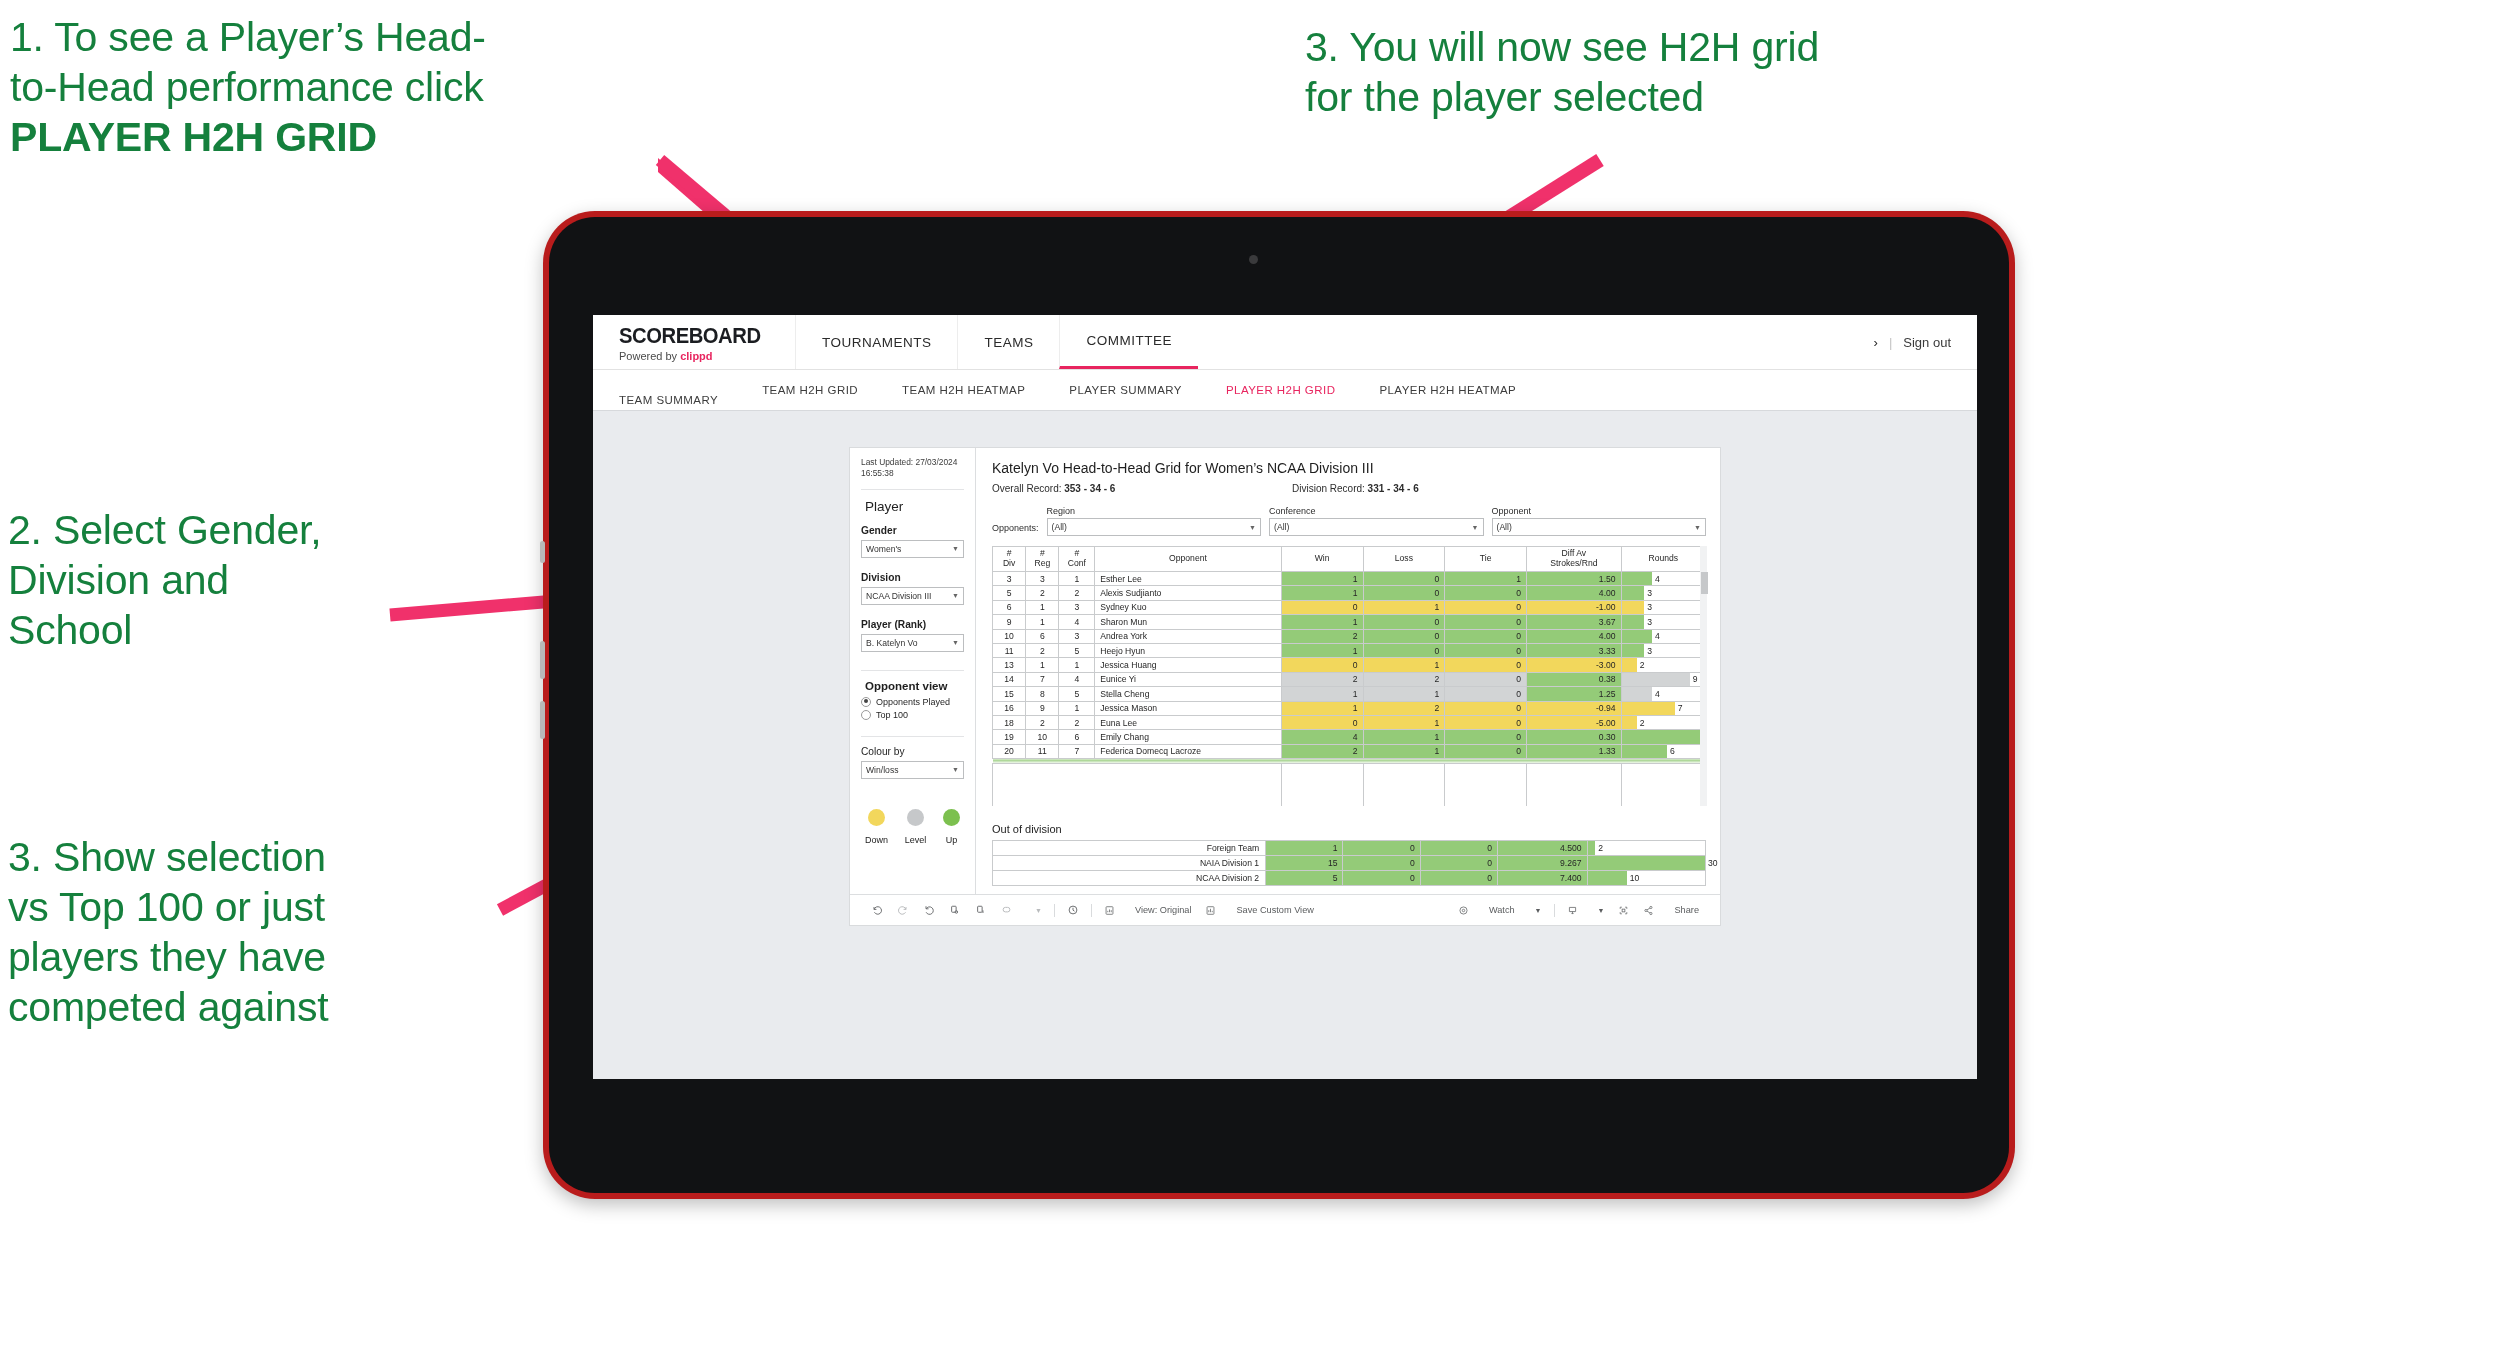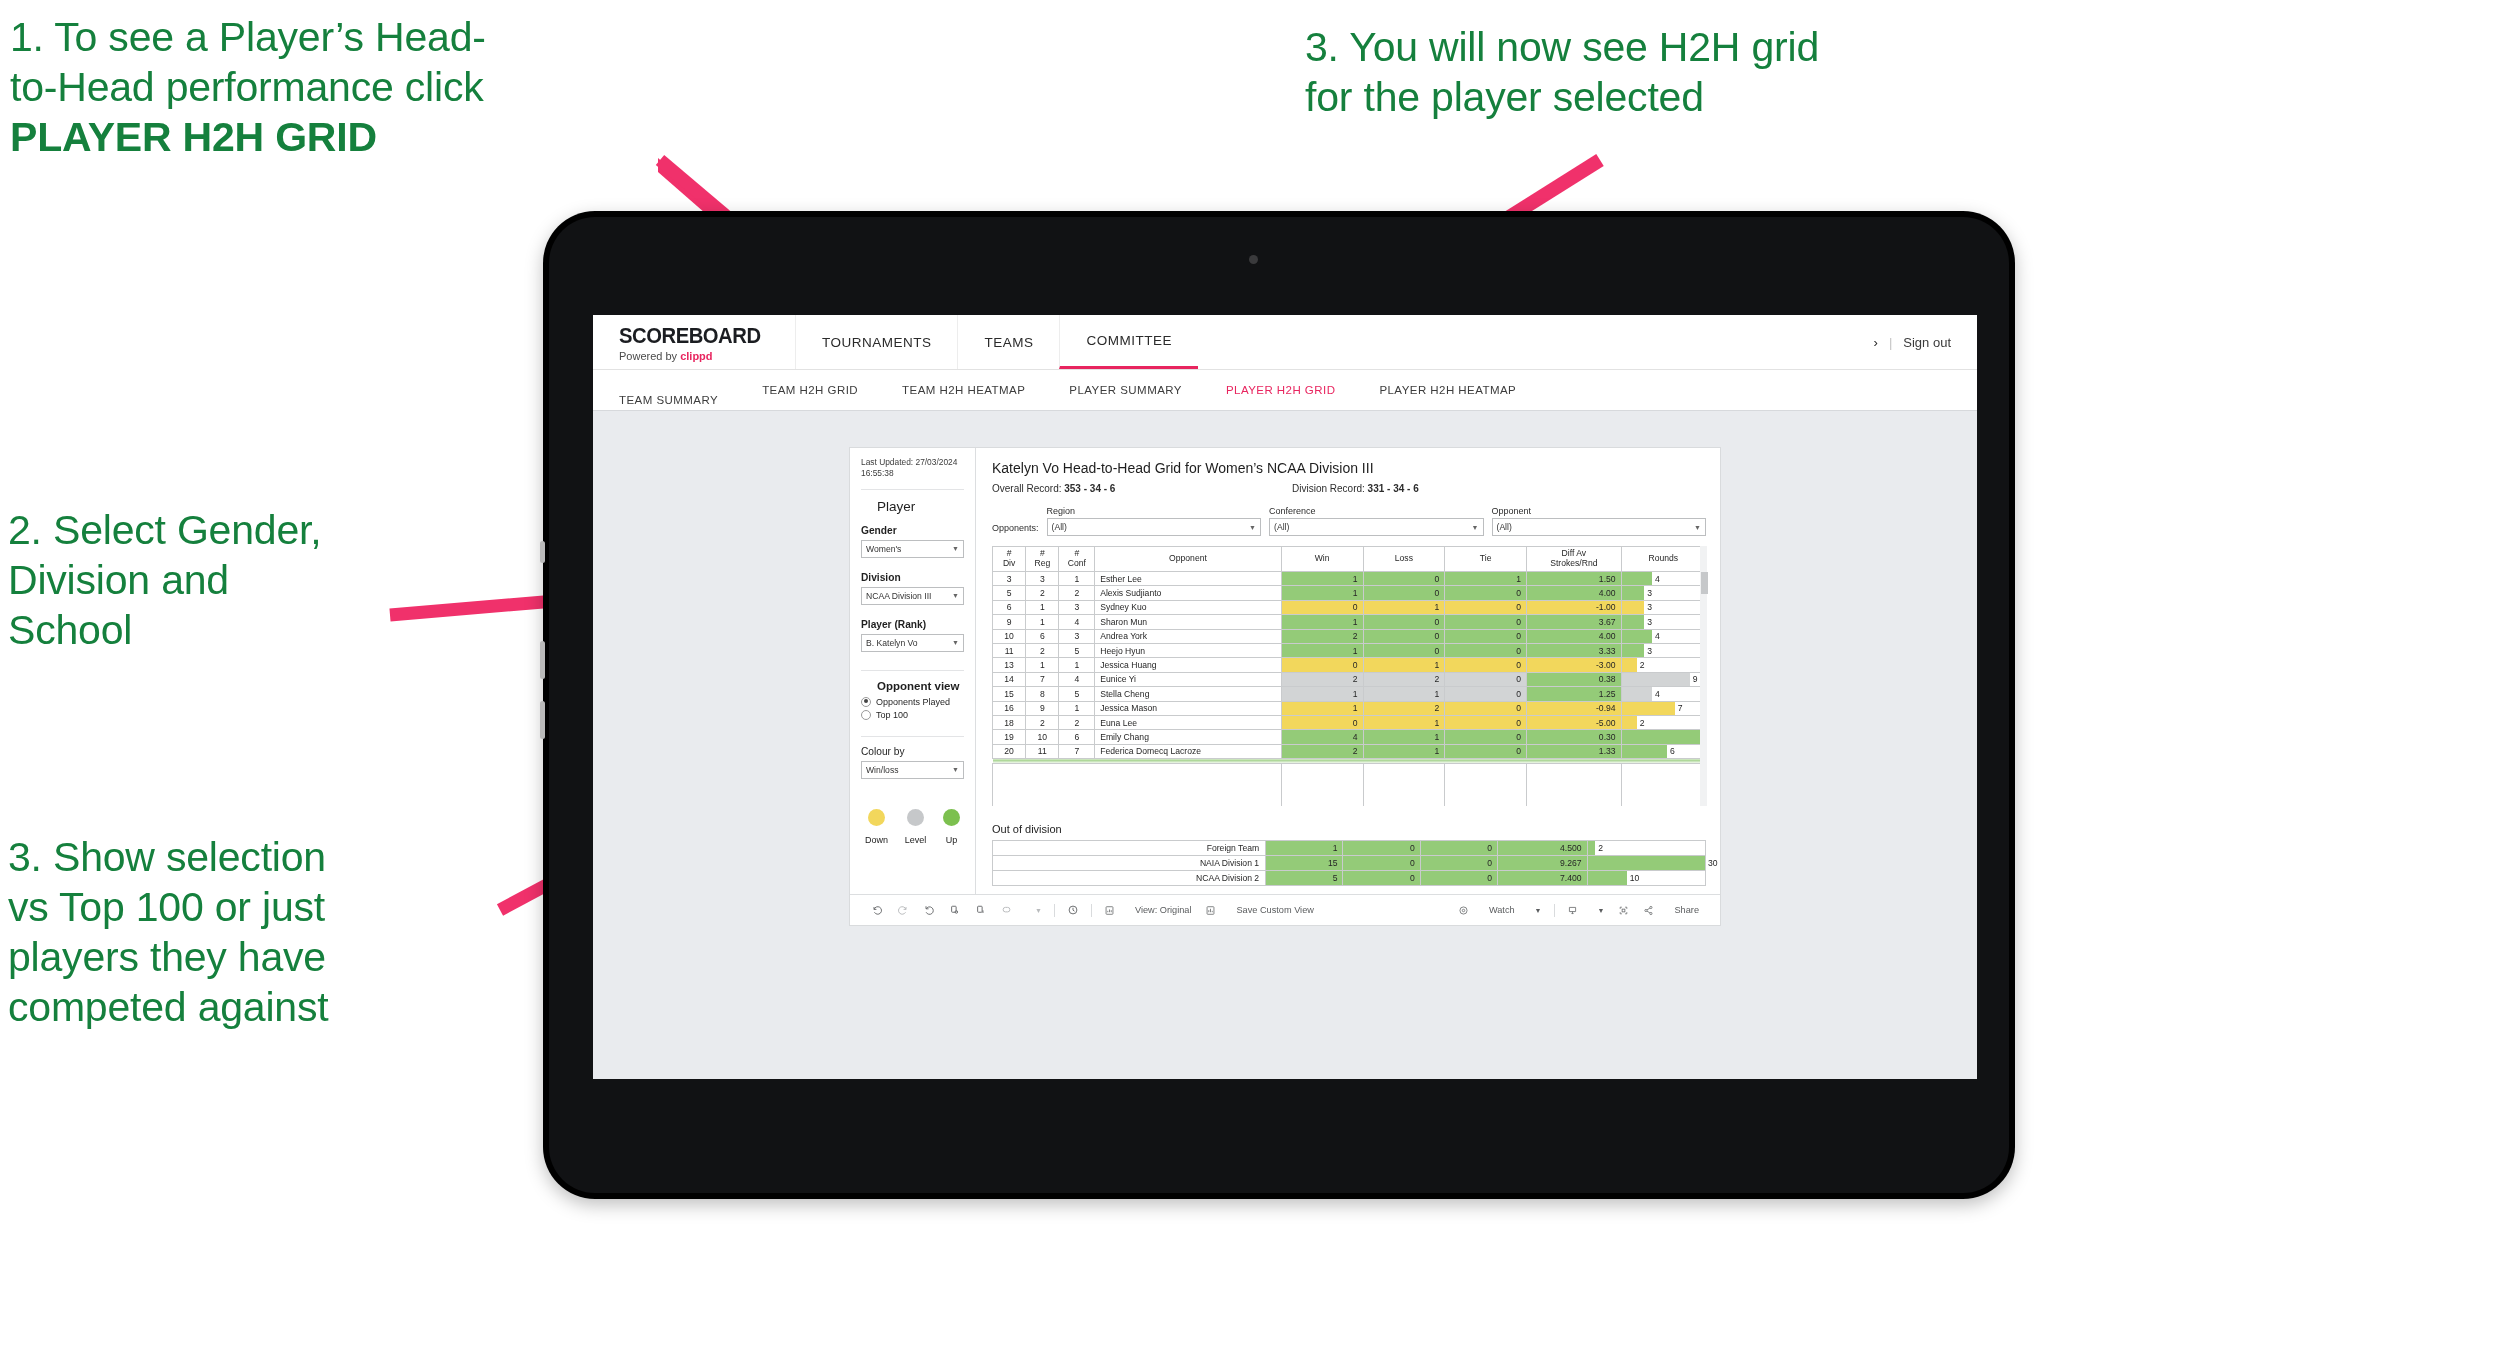--- a/index.html
+++ b/index.html
@@ -12,21 +12,21 @@
   .anno b{font-weight:bold;}
   #anno1{left:10px;top:12px;width:730px;}
   #anno2{left:8px;top:505px;width:520px;}
   #anno3{left:8px;top:832px;width:540px;}
   #anno4{left:1305px;top:22px;width:800px;}
 
   .arrow{position:absolute;pointer-events:none;}
 
   
   #tablet{position:absolute;left:543px;top:211px;width:1472px;height:988px;
-          background:#000000;border-radius:52px;
+          background:#b91c1c;border-radius:52px;
           box-shadow:0 6px 18px rgba(0,0,0,.25);}
   #tablet .bezel{position:absolute;left:6px;top:6px;right:6px;bottom:6px;
           background:#111214;border-radius:46px;}
   #tablet .screen{position:absolute;left:44px;top:98px;width:1384px;height:764px;
           background:#e9ebee;overflow:hidden;}
   .camdot{position:absolute;width:9px;height:9px;border-radius:50%;
           background:#3a3a3c;}
   .sidebtn{position:absolute;left:-3px;width:5px;border-radius:3px;background:#b9b9b9;}
 
   
@@ -57,21 +57,21 @@
   .wbwrap{padding:36px 0 0 0;display:flex;justify-content:center;}
   .workbook{width:870px;background:#fff;border:1px solid #d9dbdd;display:flex;
             flex-direction:column;}
   .wbbody{display:flex;}
 
   
   .side{width:126px;border-right:1px solid #dcdee0;padding:9px 11px 14px 11px;
         box-sizing:border-box;font-size:9px;color:#262626;}
   .side .lastupd{font-size:8.4px;color:#3c3c3c;line-height:1.3;}
   .hr{border-top:1px solid #e3e4e6;margin:10px 0 9px 0;}
-  .side h3{margin:0 0 11px 16px;font-size:13.5px;font-weight:normal;color:#1f1f1f;}
+  .side h3{margin:0 0 11px 4px;font-size:13.5px;font-weight:normal;color:#1f1f1f;}
   .side h4{margin:0 0 4px 0;font-size:10.2px;font-weight:bold;color:#1f1f1f;}
   .fgroup{margin-bottom:14px;}
   .sel{height:16px;border:1px solid #bcbec0;background:#fff;display:flex;
        align-items:center;padding:0 4px;font-size:8.6px;color:#333;position:relative;}
   .sel .cv{flex:1;overflow:hidden;white-space:nowrap;}
   .sel .ar{font-size:7px;color:#666;}
   .radio{display:flex;align-items:center;gap:5px;margin:3px 0;font-size:9px;color:#262626;}
   .rdot{width:8px;height:8px;border-radius:50%;border:1px solid #9a9a9a;background:#fff;
         display:inline-block;position:relative;flex:0 0 auto;}
   .rdot.on:after{content:"";position:absolute;left:1.5px;top:1.5px;width:4px;height:4px;

